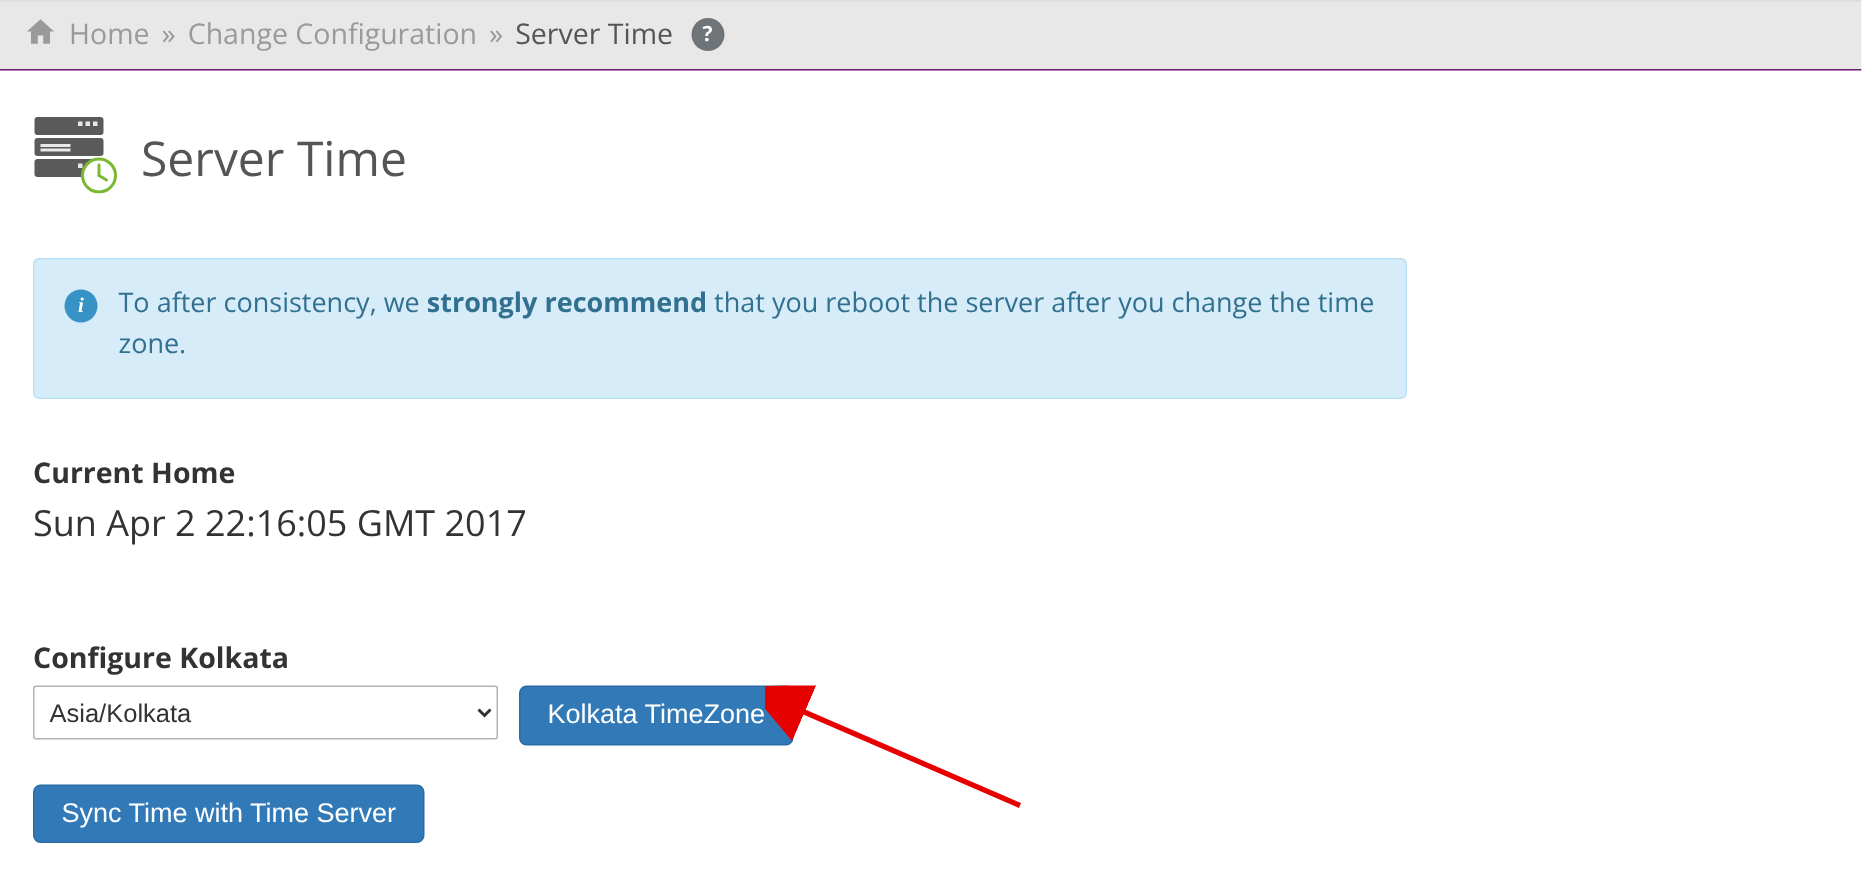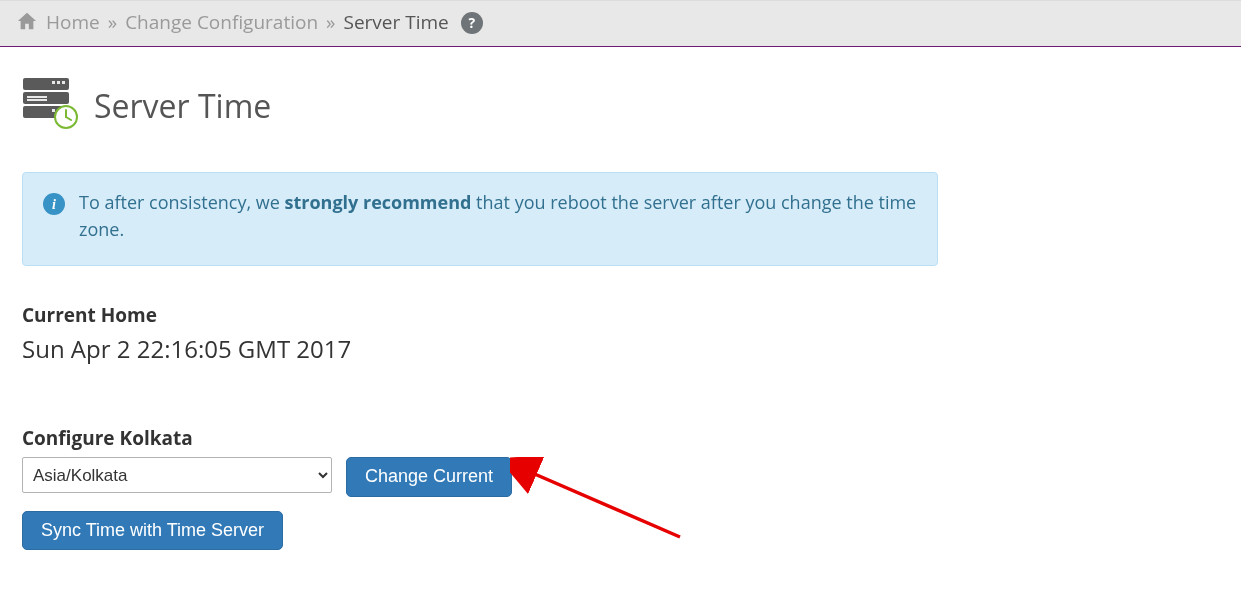--- a/index.html
+++ b/index.html
@@ -100,21 +100,21 @@
     background: #327ab7;
     color: #fff;
     border: 1px solid #2b6ca3;
     border-radius: 5px;
     padding: 8px 18px;
     font-size: 18px;
     line-height: 1.2;
     cursor: pointer;
     white-space: nowrap;
   }
-  .btn.sync { margin-top:4px; }
+  .btn.sync { margin-top:16px; }
 
   
   .annotation-arrow {
     position: absolute;
     pointer-events: none;
   }
 </style>
 </head>
 <body>
 
@@ -167,21 +167,21 @@
   
   <p class="label-heading">Current Home</p>
   <p class="value-text">Sun Apr 2 22:16:05 GMT 2017</p>
 
   
   <p class="label-heading" style="margin-bottom:6px;">Configure Kolkata</p>
   <div class="config-row">
     <select class="tz-select">
       <option>Asia/Kolkata</option>
     </select>
-    <button class="btn">Change Current</button>
+    <button class="btn">Kolkata TimeZone</button>
   </div>
   <button class="btn sync">Sync Time with Time Server</button>
 
   
   <svg class="annotation-arrow" style="left:510px; top:410px;" width="200" height="100" viewBox="0 0 200 100">
     <defs>
       <marker id="ah" markerWidth="12" markerHeight="12" refX="2" refY="6" orient="auto">
         <path d="M0,0 L12,6 L0,12 Z" fill="#e60000"></path>
       </marker>
     </defs>

